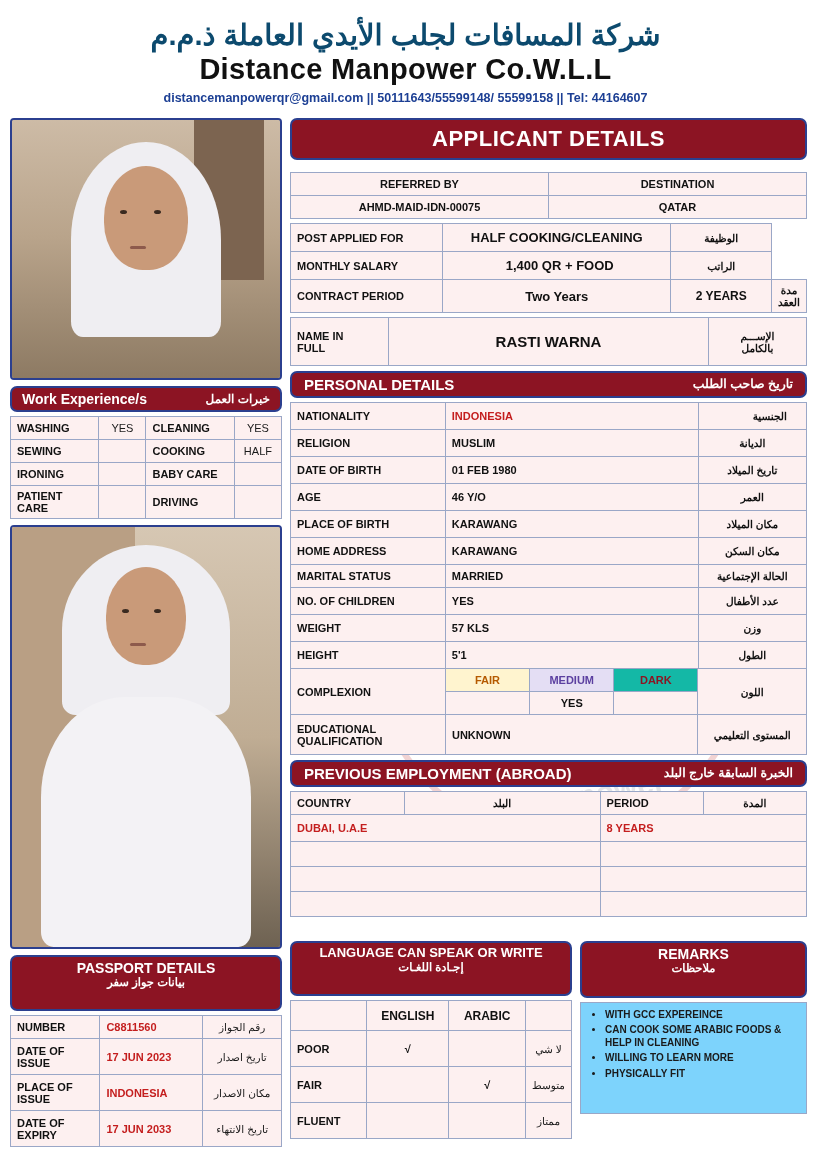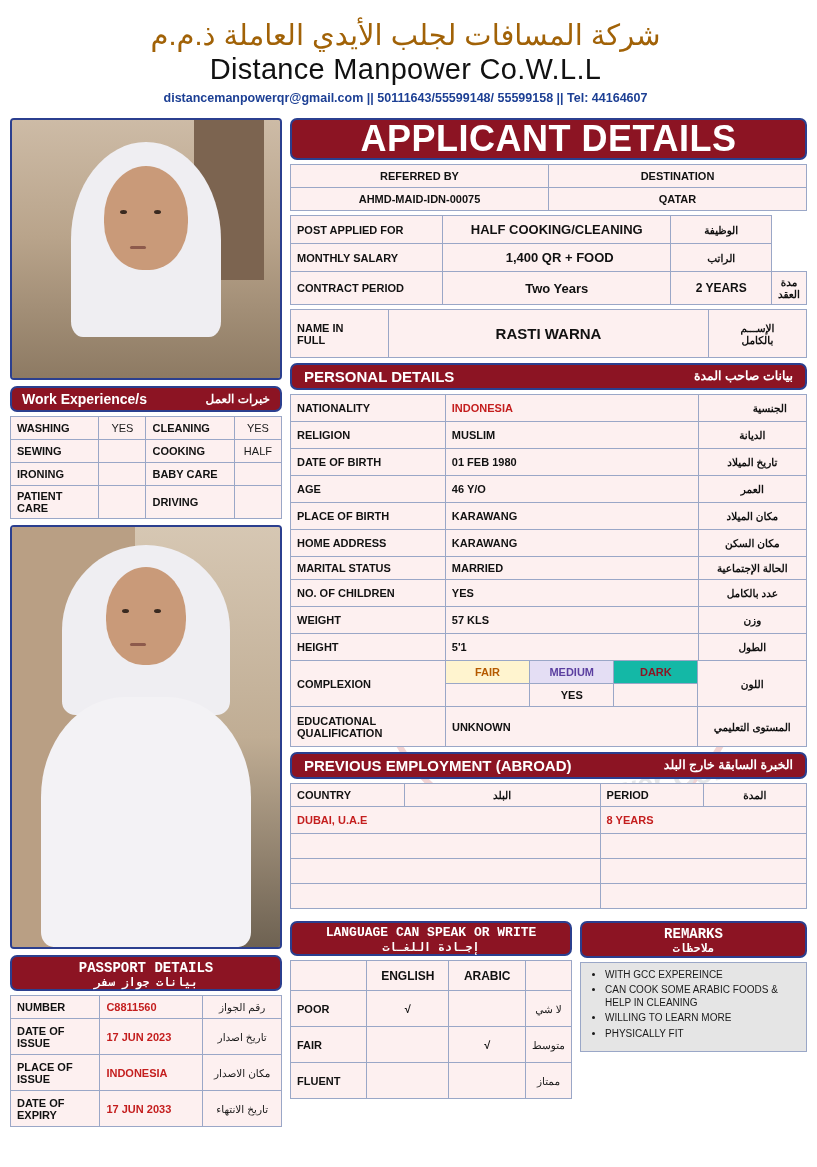--- a/index.html
+++ b/index.html
@@ -67,28 +67,28 @@
     border-top: 20px solid #f2c300;
     transform: rotate(-32deg);
   }
   .title-block {
     flex: 1;
     text-align: center;
     padding-right: 6px;
   }
   .ar-title {
     font-size: 29px;
-    font-weight: normal;
+    font-weight: bold;
     direction: rtl;
     line-height: 1.15;
-    color: #a16207;
+    color: #0c4a6e;
   }
   .en-title {
     font-size: 29px;
-    font-weight: normal;
+    font-weight: bold;
     letter-spacing: .3px;
     margin-top: 1px;
     color: #111;
   }
   .contact {
     font-size: 12.5px;
     font-weight: bold;
     color: #1c3f94;
     margin-top: 5px;
   }
@@ -196,57 +196,56 @@
     display: flex;
     align-items: center;
     justify-content: space-between;
     padding: 0 10px;
   }
   .mini-title .ar { font-size: 12px; }
 
   
   .applicant-title {
     height: 42px;
-    font-size: 36px;
+    font-size: 22px;
     line-height: 38px;
     letter-spacing: .5px;
-    margin-bottom: 4px;
+    margin-bottom: 12px;
   }
   .band {
     height: 27px;
     line-height: 23px;
     font-size: 15px;
     display: flex;
     align-items: center;
     justify-content: space-between;
     padding: 0 12px;
     margin-top: 5px;
   }
   .band .ar { font-size: 12.5px; }
 
   
   .bottom { display: flex; gap: 8px; margin-top: 6px; position: relative; z-index: 2; }
   .b1 { width: 272px; flex: 0 0 272px; }
   .b2 { width: 282px; flex: 0 0 282px; }
   .b3 { flex: 1; }
   .two-line-title {
-    padding: 3px 0 0 0;
+    padding: 3px 0 20px 0;
     line-height: 1.15;
-    font-family: Liberation Mono, monospace;
   }
   .two-line-title .en { font-size: 14px; }
   .two-line-title .arl { font-size: 11.5px; direction: rtl; }
 
   .remarks-box {
     border: 1px solid #9aa7c7;
-    background: #e5e5e5;
+    background: #7dd3fc;
     padding: 6px 4px 6px 4px;
-    height: 90px;
+    height: 112px;
     font-size: 10px;
-    font-weight: normal;
+    font-weight: bold;
   }
   .remarks-box ul { margin: 0; padding-left: 20px; }
   .remarks-box li { margin-bottom: 3px; line-height: 1.25; }
   .date-bar {
     margin-top: 5px;
     background: #8c1423;
     border: 2px solid #2b3f8f;
     border-radius: 6px;
     color: #fff;
     text-align: center;
@@ -428,21 +427,21 @@
           <td class="ar lbl" style="width:19%;">
             <span>الإســـم</span><br>
             <span>بالكامل</span>
           </td>
         </tr>
       </tbody>
         </table>
 
       <div class="sect-title band">
         <span>PERSONAL DETAILS</span>
-        <span class="ar">بيانات صاحب المدة</span>
+        <span class="ar">تاريخ صاحب الطلب</span>
       </div>
 
       <table style="margin-top:4px;">
         <tbody>
             <tr>
           <td class="lbl" style="width:30%; height:27px;">NATIONALITY</td>
           <td class="red" style="width:49%;">INDONESIA</td>
           <td class="ar lbl" style="width:21%;padding-left:41px;">الجنسية</td>
         </tr>
         <tr>
@@ -471,21 +470,21 @@
           <td class="ar lbl">مكان السكن</td>
         </tr>
         <tr>
           <td class="lbl" style="height:15px;">MARITAL STATUS</td>
           <td class="lbl">MARRIED</td>
           <td class="ar lbl">الحالة الإجتماعية</td>
         </tr>
         <tr>
           <td class="lbl" style="height:27px;">NO. OF CHILDREN</td>
           <td class="lbl">YES</td>
-          <td class="ar lbl">عدد بالكامل</td>
+          <td class="ar lbl">عدد الأطفال</td>
         </tr>
         <tr>
           <td class="lbl" style="height:27px;">WEIGHT</td>
           <td class="lbl">57 KLS</td>
           <td class="ar lbl">وزن</td>
         </tr>
         <tr>
           <td class="lbl" style="height:27px;">HEIGHT</td>
           <td class="lbl">5'1</td>
           <td class="ar lbl">الطول</td>

